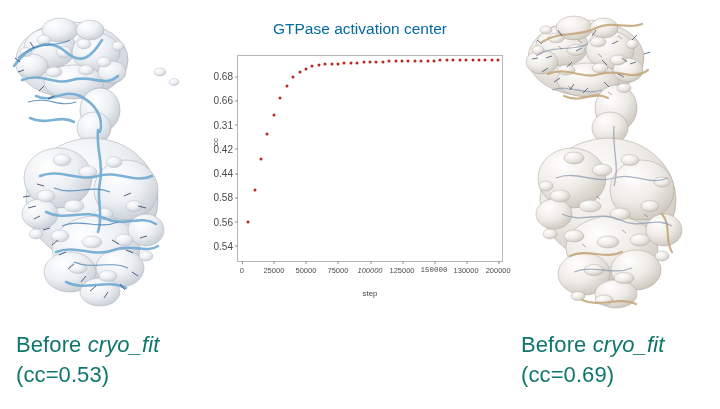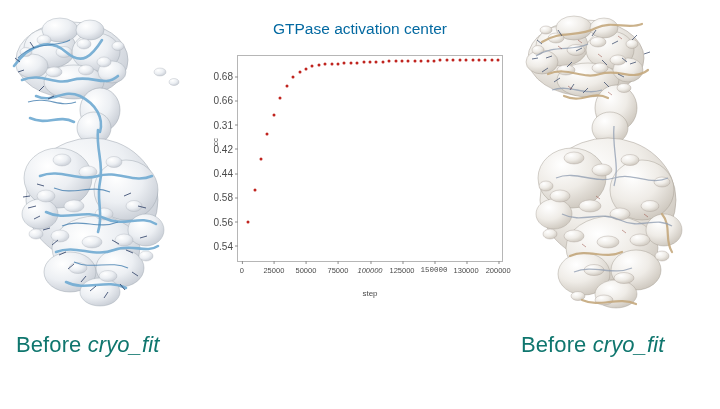--- a/index.html
+++ b/index.html
@@ -228,20 +228,21 @@
         <path d="M86,276 l-5,6 M96,286 l-6,5 M108,292 l-4,6 M120,284 l5,6 M132,272 l6,4"></path>
         <path d="M30,196 l-7,1 M36,206 l-8,2 M44,186 l-7,-2 M124,196 l7,-3 M138,206 l8,2"></path>
         <path d="M112,240 l7,4 M126,250 l7,3 M140,238 l7,-2"></path>
       </g>
     </svg>
   </div>
 </div>
 
 <div class="caption" id="caption-left">
   <span>Before </span><span class="emph">cryo_fit</span>
+  <span class="cc-line">(cc=0.53)</span>
 </div>
 
 <div class="panel" id="panel-chart">
 
   <div class="chart-title">GTPase activation center</div>
 
   <div class="axis-label-y">cc</div>
 
   <div class="plot-frame">
     <div class="plot-area" id="plot-area">
@@ -405,13 +406,14 @@
       <g stroke="#8c3a30" stroke-width="0.7" opacity="0.65">
         <path d="M46,46 l4,3 M66,40 l4,3 M86,54 l4,3 M106,36 l4,3 M56,86 l4,3"></path>
         <path d="M96,92 l4,3 M84,196 l4,3 M110,230 l4,3 M70,244 l4,3 M132,214 l4,3"></path>
       </g>
     </svg>
   </div>
 </div>
 
 <div class="caption" id="caption-right">
   <span>Before </span><span class="emph">cryo_fit</span>
+  <span class="cc-line">(cc=0.69)</span>
 </div>
 
 </body></html>

